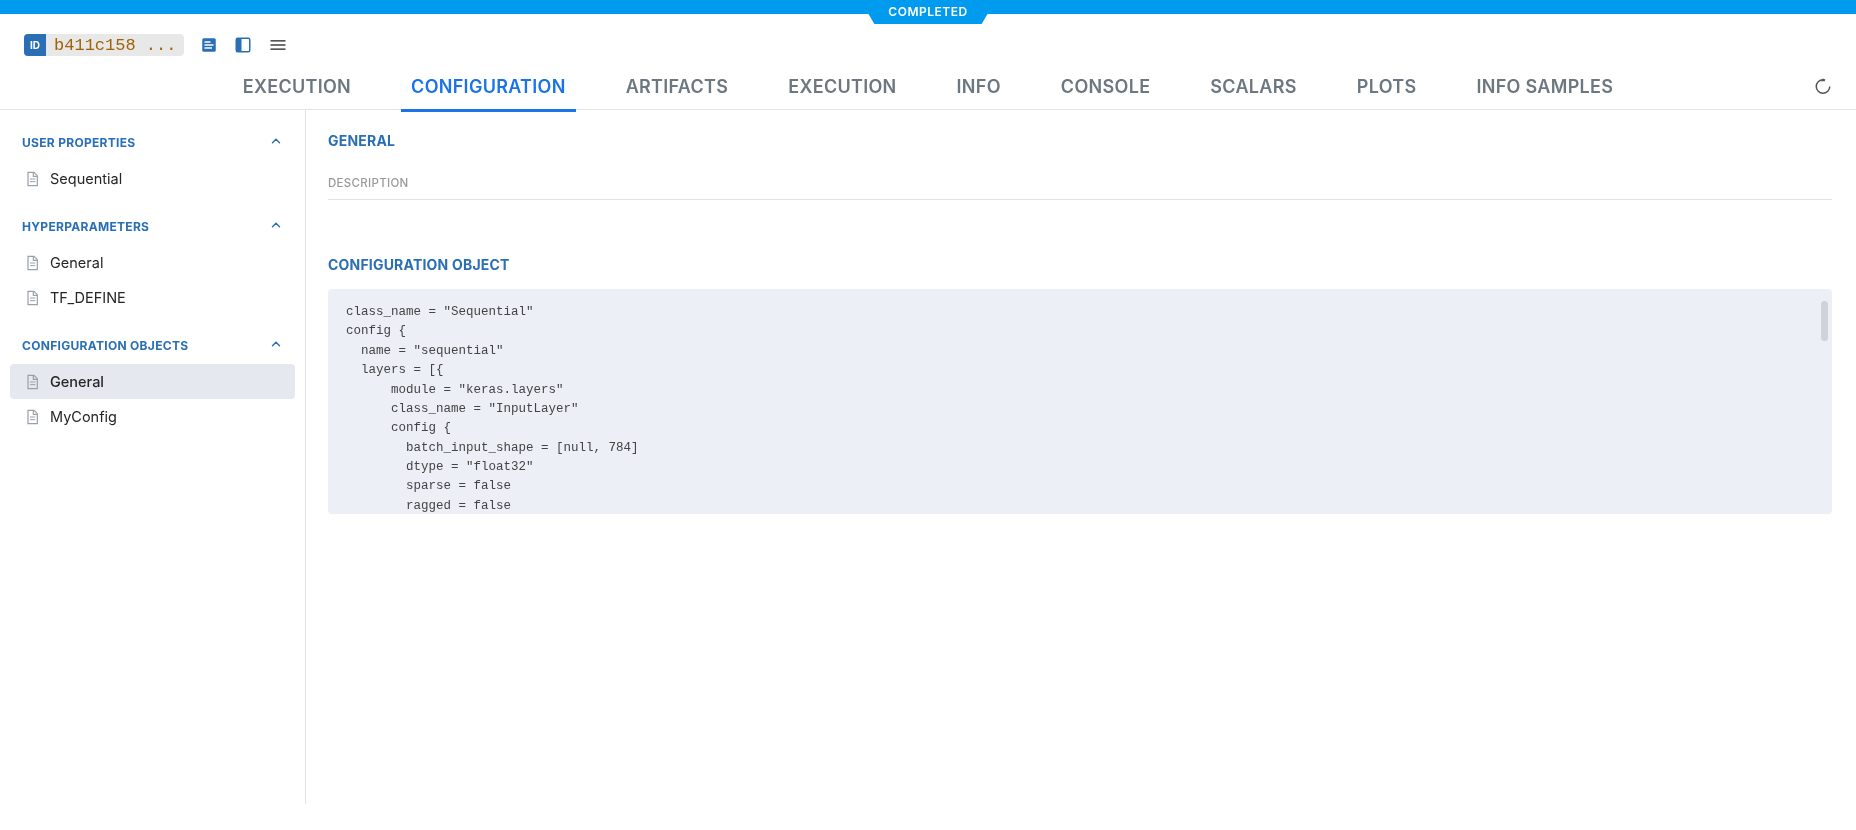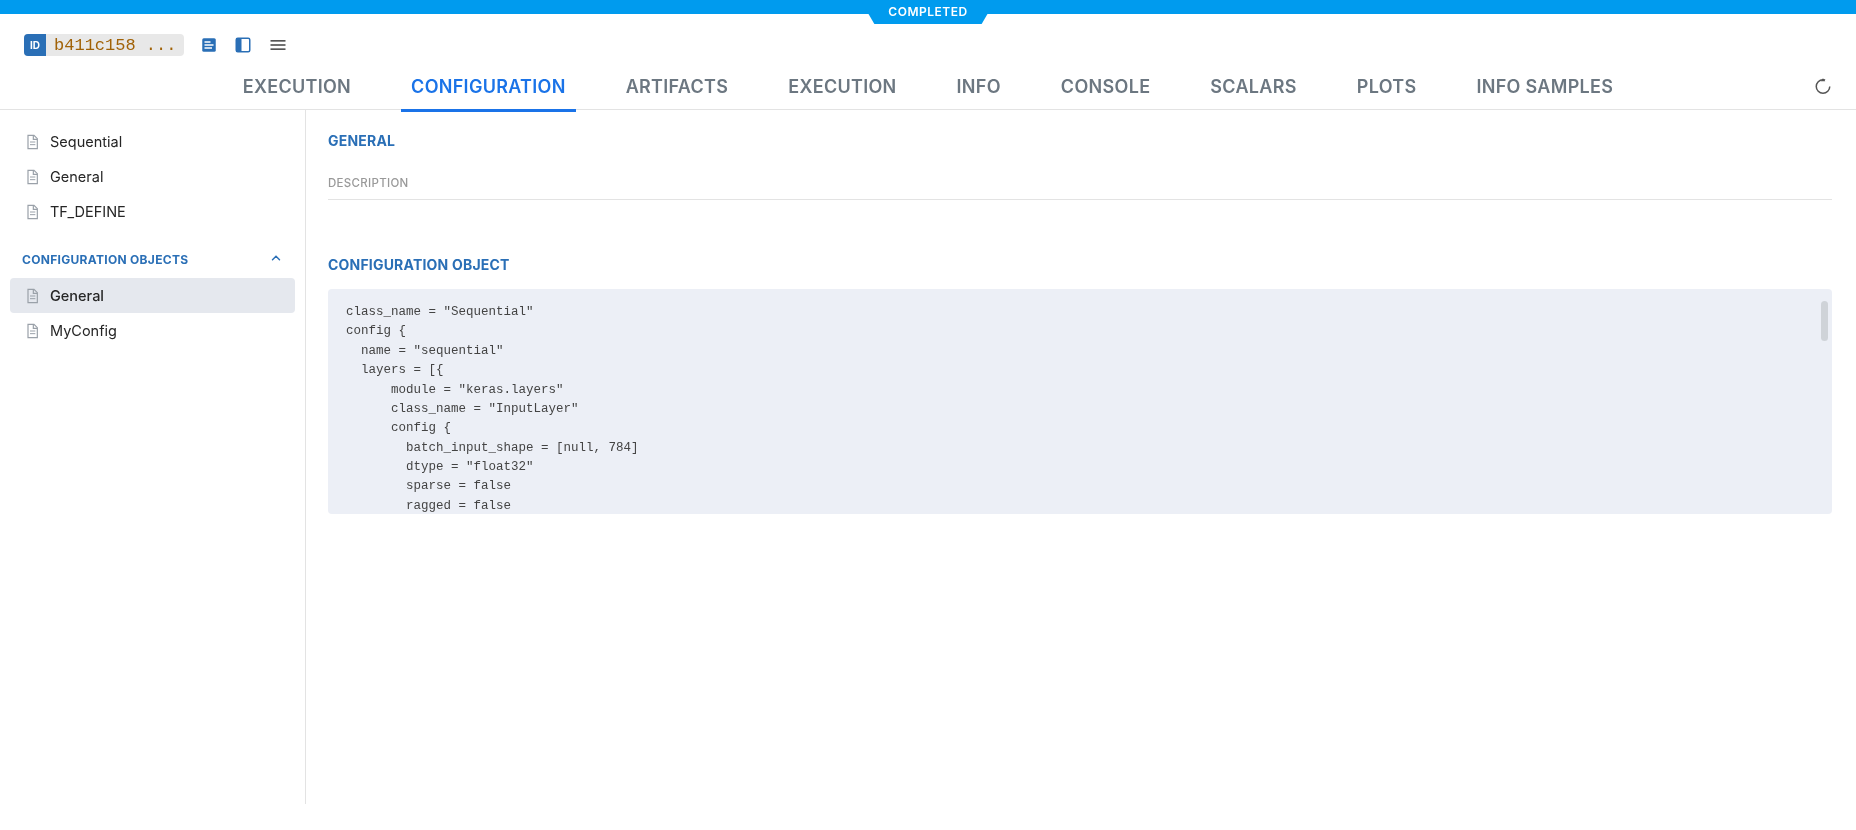--- a/index.html
+++ b/index.html
@@ -156,32 +156,48 @@
     <svg width="18" height="18" viewBox="0 0 24 24">
         <circle cx="12" cy="12" r="9" fill="none" stroke="currentColor" stroke-width="2" stroke-dasharray="45 12"></circle>
         <polygon points="12,1 15,5 9,5" fill="currentColor"></polygon>
       </svg>
   </span>
 </div>
 
 <div class="main">
   <div class="sidebar">
 
+    <div class="group-header">
+      <span class="group-title">USER PROPERTIES</span>
+      <span class="chevron">
+        <svg width="14" height="14" viewBox="0 0 24 24">
+            <path d="M6 15l6-6 6 6" stroke="currentColor" stroke-width="2.5" fill="none" stroke-linecap="round"></path>
+          </svg>
+      </span>
+    </div>
     <div class="side-item">
       <span class="doc-icon">
         <svg width="16" height="16" viewBox="0 0 24 24">
             <path d="M6 2h9l5 5v15H6z" fill="none" stroke="currentColor" stroke-width="1.8"></path>
             <path d="M14 2v6h6" fill="none" stroke="currentColor" stroke-width="1.8"></path>
             <line x1="9" y1="12" x2="17" y2="12" stroke="currentColor" stroke-width="1.5"></line>
             <line x1="9" y1="16" x2="17" y2="16" stroke="currentColor" stroke-width="1.5"></line>
           </svg>
       </span>
       <span>Sequential</span>
     </div>
 
+    <div class="group-header" style="margin-top:12px;">
+      <span class="group-title">HYPERPARAMETERS</span>
+      <span class="chevron">
+        <svg width="14" height="14" viewBox="0 0 24 24">
+            <path d="M6 15l6-6 6 6" stroke="currentColor" stroke-width="2.5" fill="none" stroke-linecap="round"></path>
+          </svg>
+      </span>
+    </div>
     <div class="side-item">
       <span class="doc-icon">
         <svg width="16" height="16" viewBox="0 0 24 24">
             <path d="M6 2h9l5 5v15H6z" fill="none" stroke="currentColor" stroke-width="1.8"></path>
             <path d="M14 2v6h6" fill="none" stroke="currentColor" stroke-width="1.8"></path>
             <line x1="9" y1="12" x2="17" y2="12" stroke="currentColor" stroke-width="1.5"></line>
             <line x1="9" y1="16" x2="17" y2="16" stroke="currentColor" stroke-width="1.5"></line>
           </svg>
       </span>
       <span>General</span>

